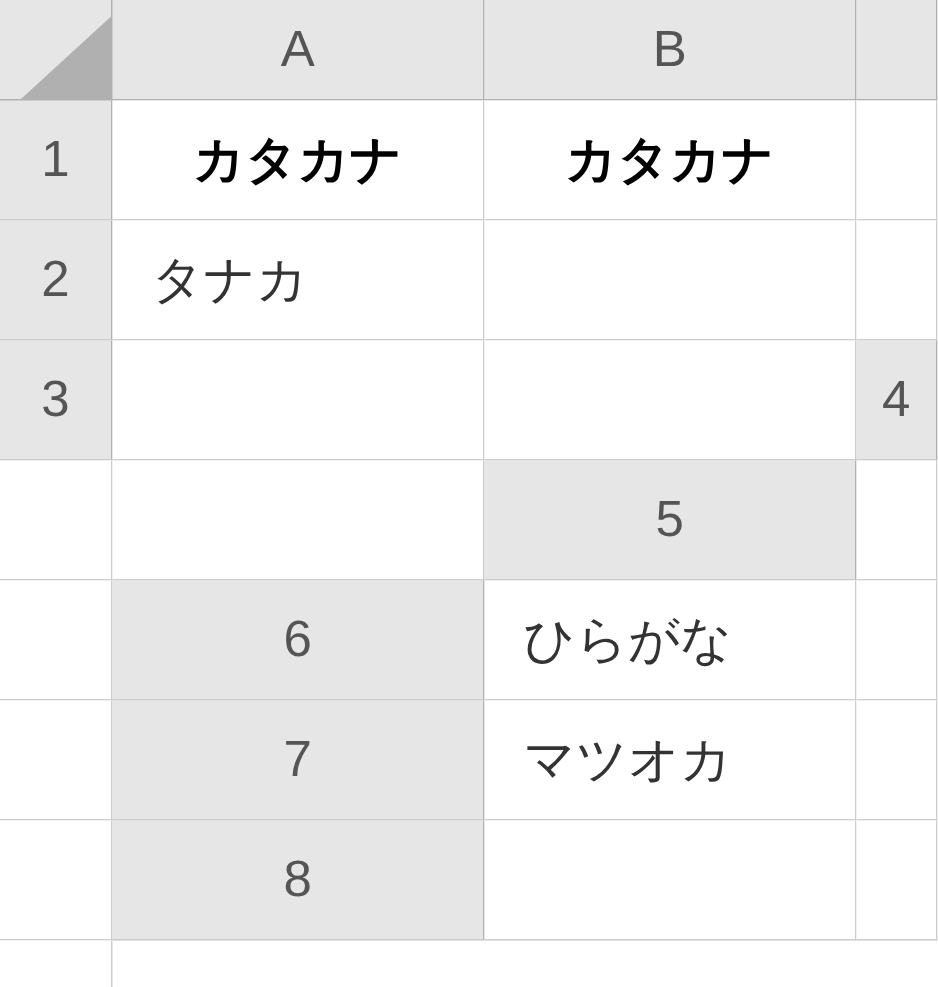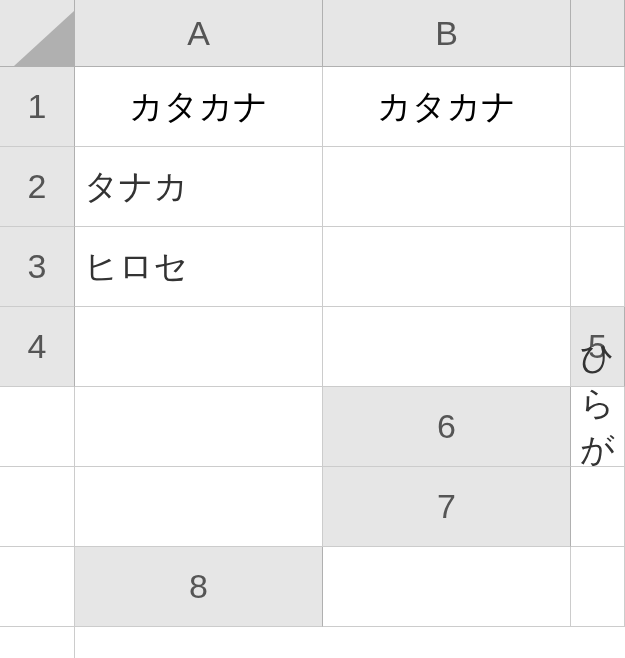--- a/index.html
+++ b/index.html
@@ -52,26 +52,26 @@
       font-size: 34px;
       color: #555;
       font-weight: 300;
     }
     .cell {
       background: #ffffff;
       border-right: 1px solid #cccccc;
       border-bottom: 1px solid #cccccc;
       display: flex;
       align-items: center;
-      padding-left: 9px;
+      padding-left: 26px;
       font-size: 34px;
       color: #333;
     }
     .cell.header-cell {
-      font-weight: normal;
+      font-weight: bold;
       justify-content: center;
       padding-left: 0;
       color: #000;
     }
   </style>
 </head>
 <body>
 
 <div class="spreadsheet">
   <div class="corner-cell">
@@ -87,38 +87,38 @@
   <div class="cell header-cell">カタカナ</div>
   <div class="cell header-cell">カタカナ</div>
   <div class="cell"></div>
 
   <div class="row-header">2</div>
   <div class="cell">タナカ</div>
   <div class="cell"></div>
   <div class="cell"></div>
 
   <div class="row-header">3</div>
-  <div class="cell">ヒロセ</div>
   <div class="cell"></div>
   <div class="cell"></div>
 
   <div class="row-header">4</div>
   <div class="cell"></div>
   <div class="cell"></div>
 
   <div class="row-header">5</div>
   <div class="cell"></div>
   <div class="cell"></div>
 
   <div class="row-header">6</div>
   <div class="cell">ひらがな</div>
   <div class="cell"></div>
   <div class="cell"></div>
 
   <div class="row-header">7</div>
+  <div class="cell">マツオカ</div>
   <div class="cell"></div>
   <div class="cell"></div>
 
   <div class="row-header">8</div>
   <div class="cell"></div>
   <div class="cell"></div>
   <div class="cell"></div>
 </div>
 
 </body></html>

